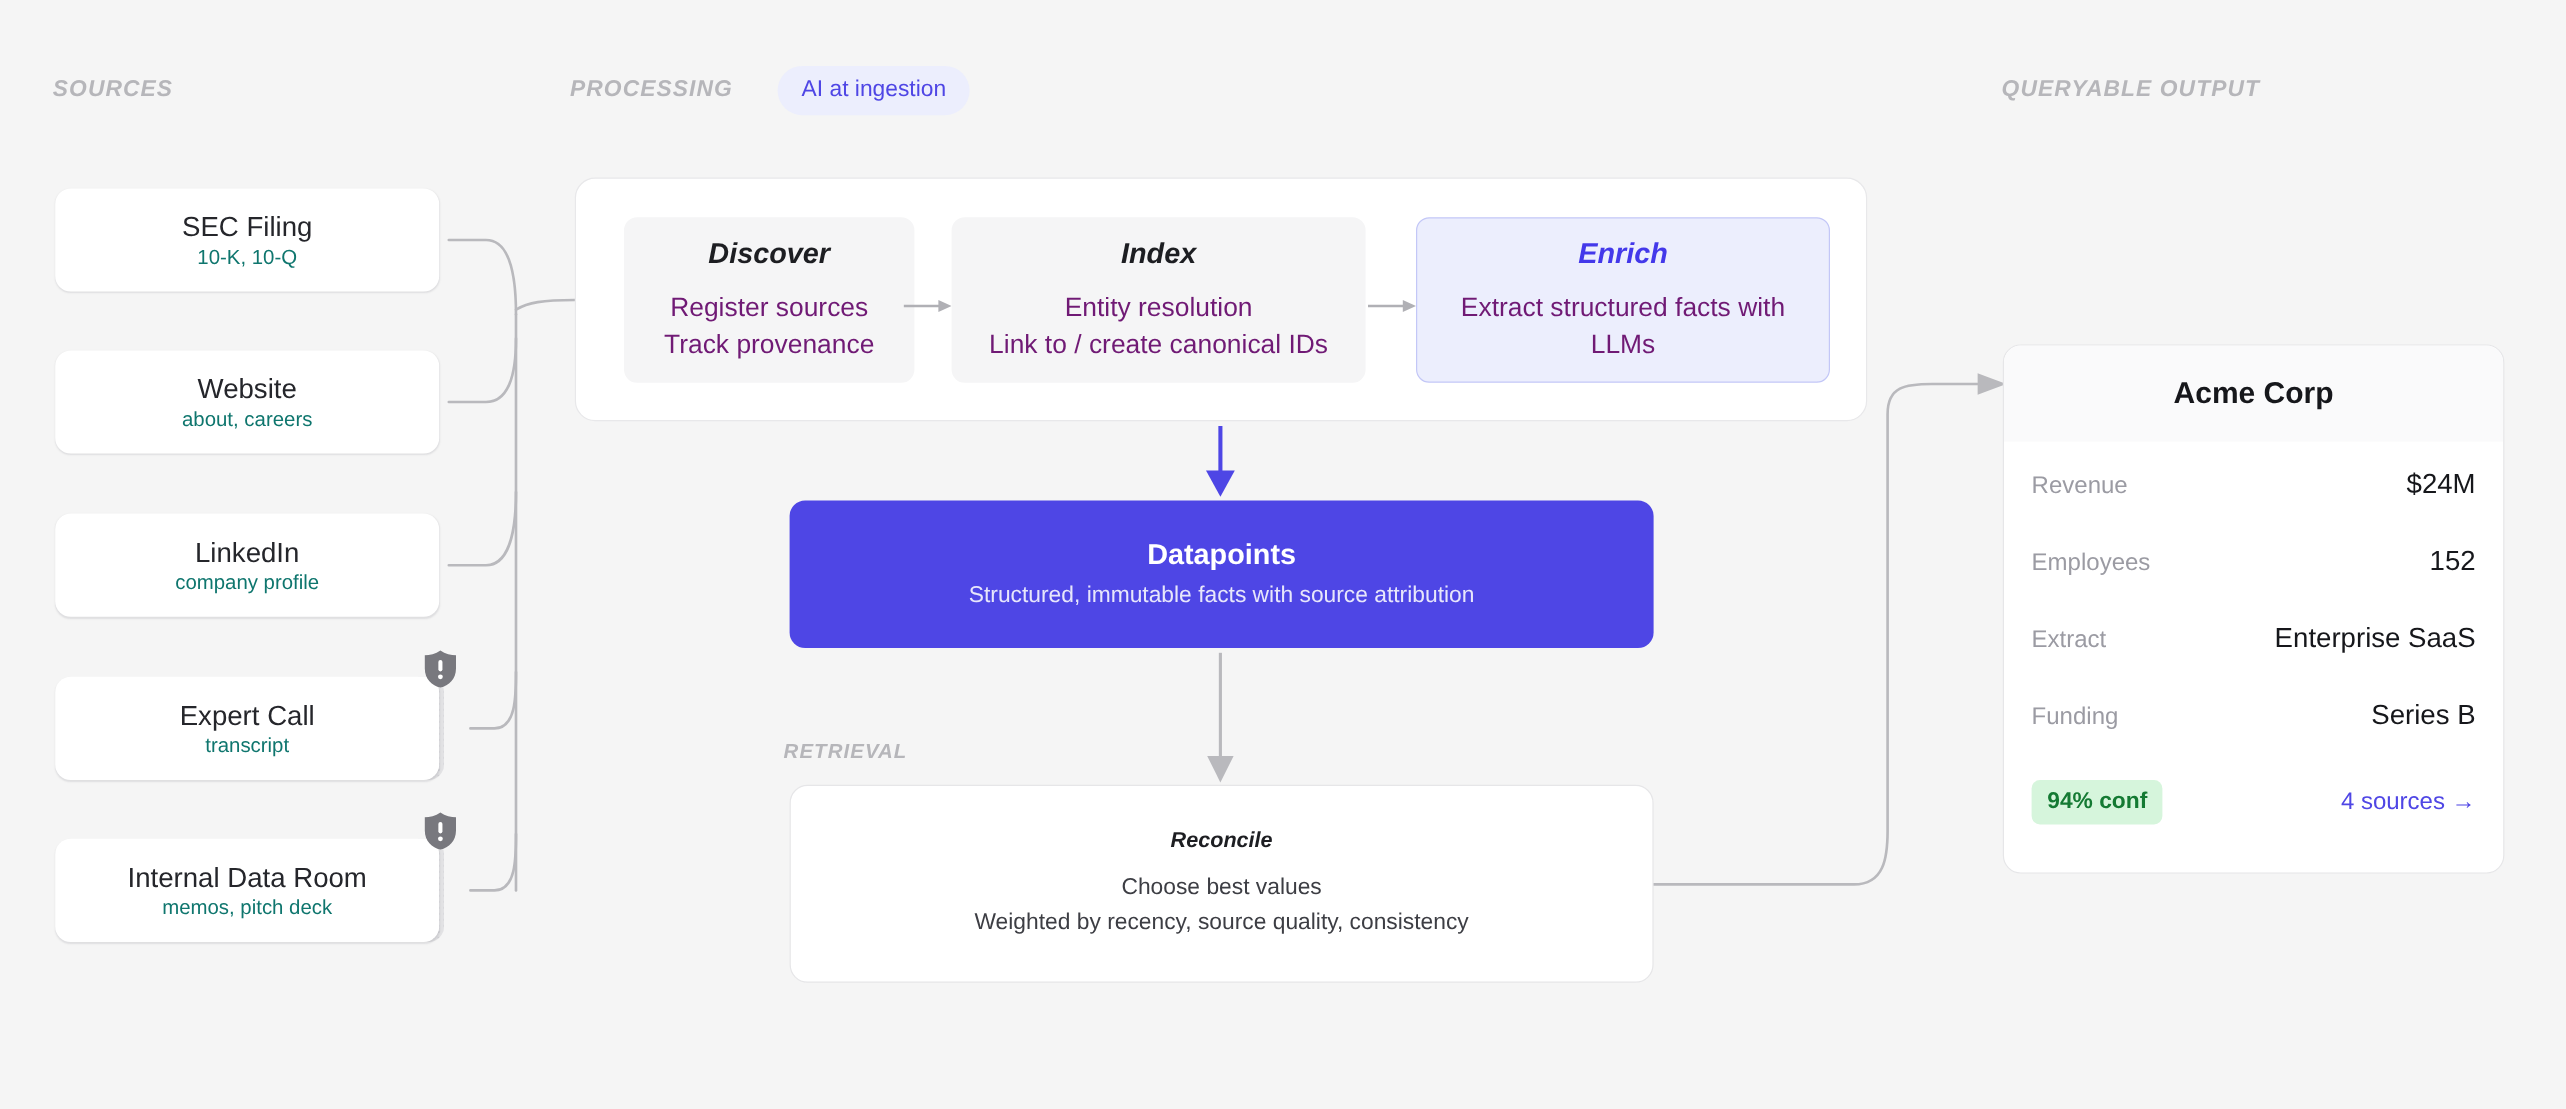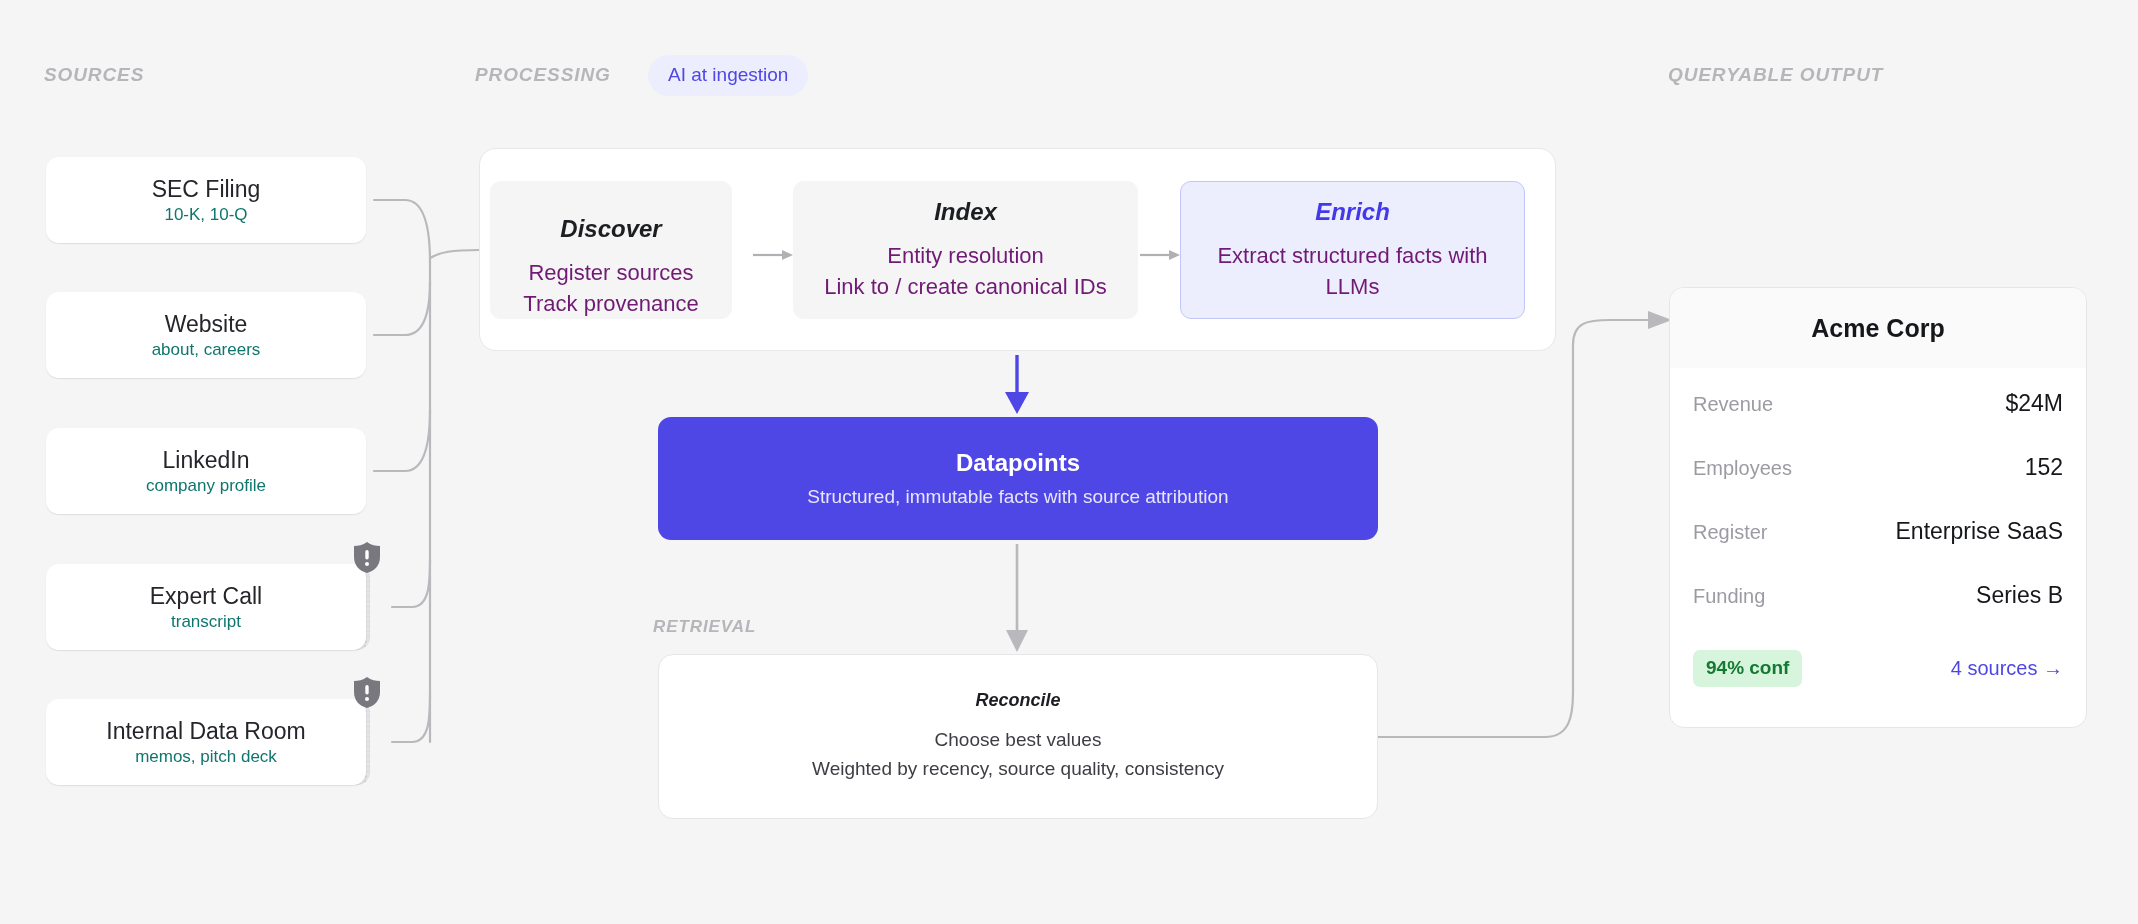--- a/index.html
+++ b/index.html
@@ -91,21 +91,21 @@
     flex-direction: column;
     align-items: center;
     justify-content: center;
     padding: 0 14px;
   }
   .stage-title {
     font-size: 24px; font-weight: 700; font-style: italic;
     color: #1d1e22; margin-bottom: 14px;
   }
   .stage-line { font-size: 22px; color: #701a75; line-height: 1.42; text-align: center; }
-  #stage-discover { left: 10px;  width: 242px; justify-content: flex-end; }
+  #stage-discover { left: 40px;  width: 242px; }
   #stage-index    { left: 313px; width: 345px; }
   #stage-enrich   {
     left: 700px; width: 345px;
     background: #eceefd;
     border: 1.5px solid #c3c7f7;
   }
   #stage-enrich .stage-title { color: #4338ea; }
 
   .stage-arrow {
     position: absolute; top: 100px;
@@ -325,21 +325,21 @@
     <div id="output-rows">
       <div class="out-row">
         <span class="out-key">Revenue</span>
         <span class="out-val">$24M</span>
       </div>
       <div class="out-row">
         <span class="out-key">Employees</span>
         <span class="out-val">152</span>
       </div>
       <div class="out-row">
-        <span class="out-key">Register</span>
+        <span class="out-key">Extract</span>
         <span class="out-val">Enterprise SaaS</span>
       </div>
       <div class="out-row">
         <span class="out-key">Funding</span>
         <span class="out-val">Series B</span>
       </div>
     </div>
 
     <div id="output-footer">
       <span id="conf-badge">94% conf</span>

